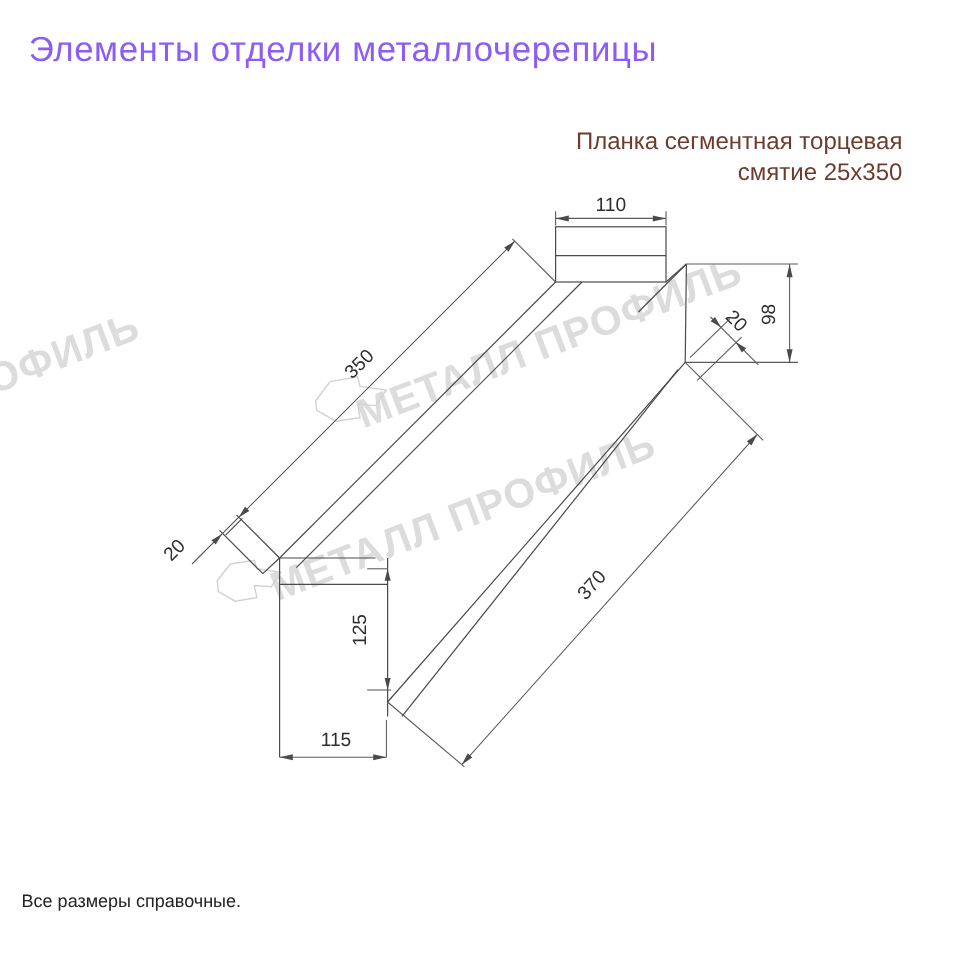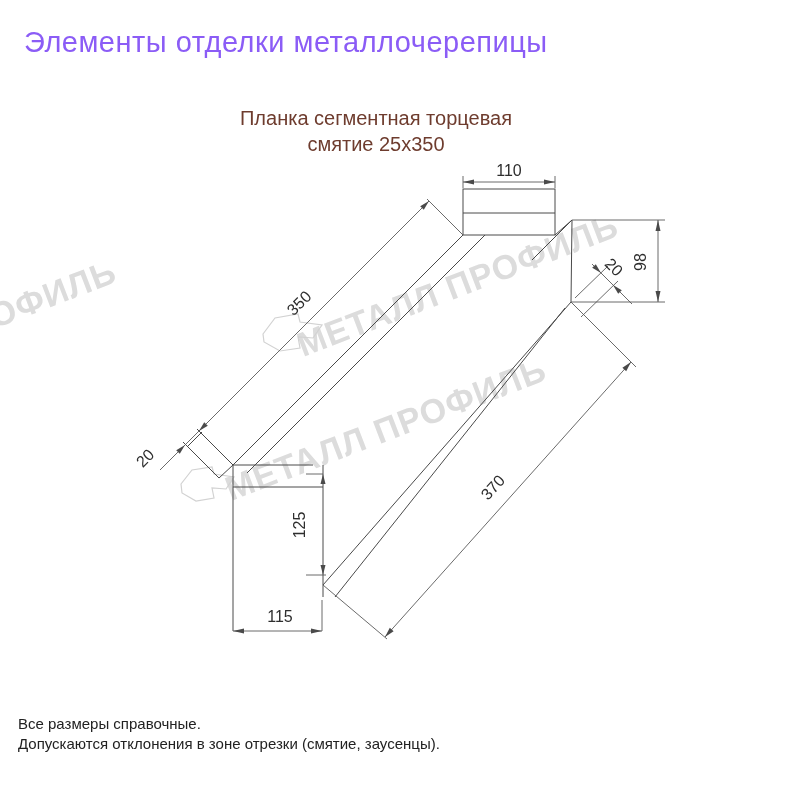--- a/index.html
+++ b/index.html
@@ -1,22 +1,22 @@
 <!DOCTYPE html>
 <html><head>
 <meta charset="utf-8">
 <style>
   html,body{margin:0;padding:0;background:#ffffff;width:800px;height:800px;overflow:hidden;
     font-family:"Liberation Sans", sans-serif;}
   .stage{position:relative;width:800px;height:800px;background:#fff;}
   .title{position:absolute;top:26px;left:0;width:800px;text-align:left;
     font-size:29px;letter-spacing:0.5px;color:#8b5cf6;padding-left:24px;}
-  .subtitle{position:absolute;top:105px;left:0;width:752px;text-align:center;
+  .subtitle{position:absolute;top:105px;left:0;width:752px;text-align:right;
     font-size:20px;line-height:26px;color:#6e3c2e;}
-  .footer{position:absolute;top:714px;left:18px;width:760px;
+  .footer{position:absolute;top:742px;left:18px;width:760px;
     font-size:15px;line-height:20px;color:#222;}
   svg{position:absolute;top:0;left:0;}
   .ln{stroke:#4a4a4a;stroke-width:1;fill:none;}
   .thin{stroke:#5a5a5a;stroke-width:0.9;fill:none;}
   .arr{fill:#4a4a4a;stroke:none;}
   .dimtxt{font-family:"Liberation Sans",sans-serif;font-size:16px;fill:#2e2e2e;}
   .wm{font-family:"Liberation Sans",sans-serif;font-size:34px;font-weight:bold;
       fill:#dcdcdc;letter-spacing:1px;}
   .logo{stroke:#d2d2d2;stroke-width:1.2;fill:none;}
 </style>
@@ -127,16 +127,15 @@
       <line class="thin" x1="571" y1="302" x2="636" y2="367"></line>
       <line class="thin" x1="385" y1="637" x2="631" y2="362"></line>
       <polygon class="arr" points="385,637 393.6,631.2 389.8,627.8"></polygon>
       <polygon class="arr" points="631,362 626.2,371.2 622.4,367.8"></polygon>
       <text class="dimtxt" transform="translate(497,491) rotate(-48)" text-anchor="middle">370</text>
     </g>
   </svg>
 
   <div class="footer">
     <div>Все размеры справочные.</div>
-    <div>Допускаются отклонения в зоне отрезки (смятие, заусенцы).</div>
   </div>
 
 </div>
 
 </body></html>

